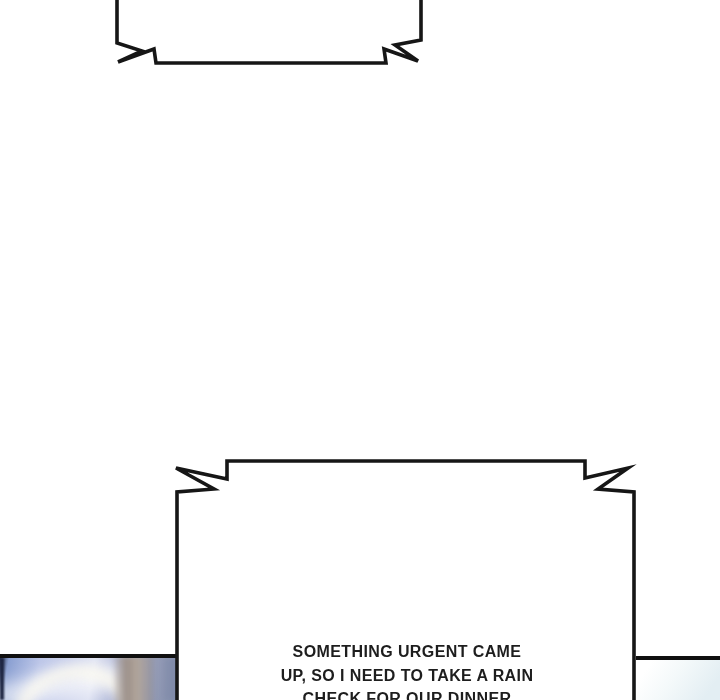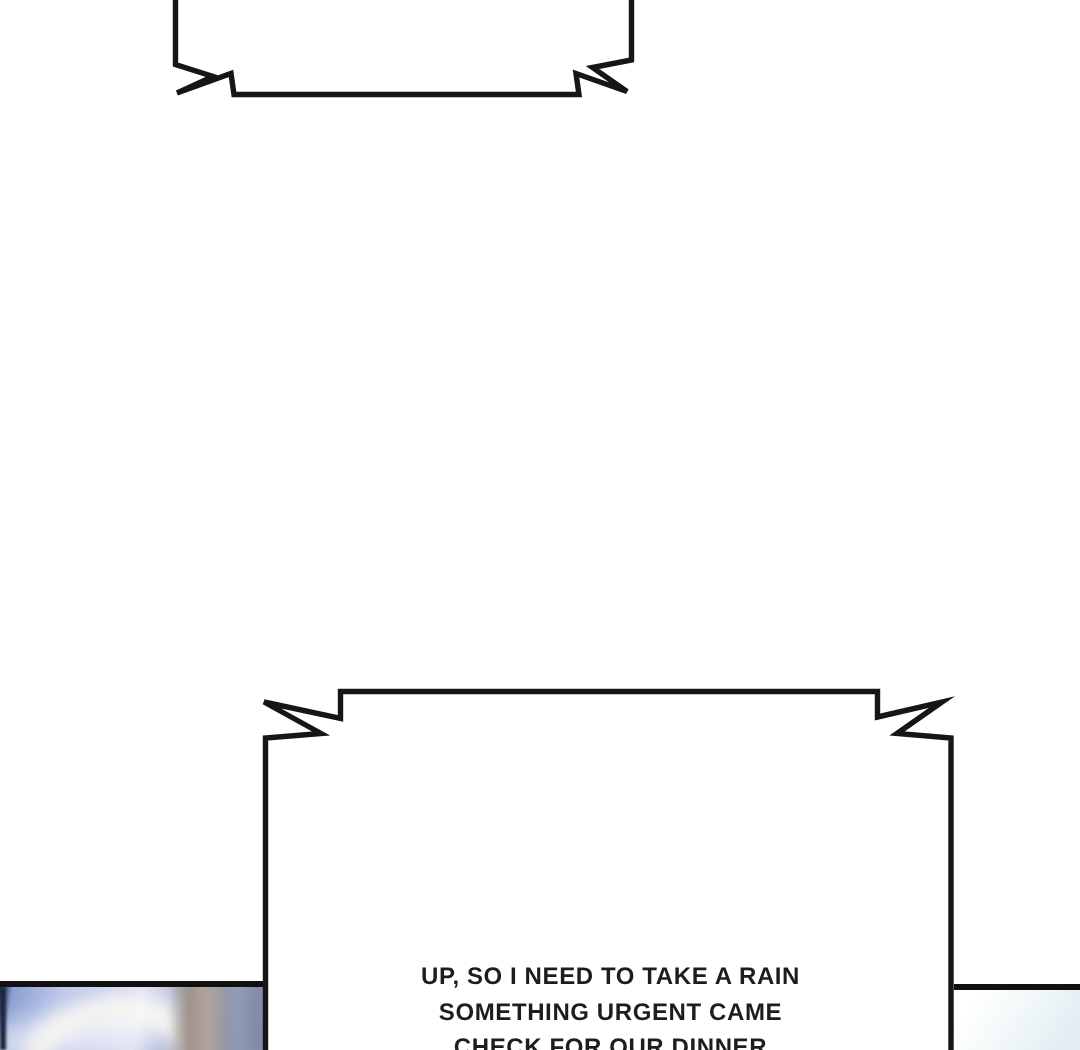--- a/index.html
+++ b/index.html
@@ -63,18 +63,18 @@
   </div>
 
   <div class="art art-right"></div>
 
   <svg class="bubble-svg" width="720" height="700" viewBox="0 0 720 700">
     <path d="M117,-6 L117,43 L142,51 L118,62 L154,49 L156,63 L386,63 L384,49 L418,61 L395,45 L421,40 L421,-6 Z"></path>
     <path d="M177,706 L177,492 L214,489 L176,468 L227,479 L227,461 L585,461 L585,478 L628,468 L598,489 L634,492 L634,706 Z"></path>
   </svg>
 
   <div class="bubble-text">
+    <div>SOMETHING URGENT CAME</div>
     <div>UP, SO I NEED TO TAKE A RAIN</div>
-    <div>SOMETHING URGENT CAME</div>
     <div>CHECK FOR OUR DINNER</div>
   </div>
 
 </div>
 
 </body></html>

